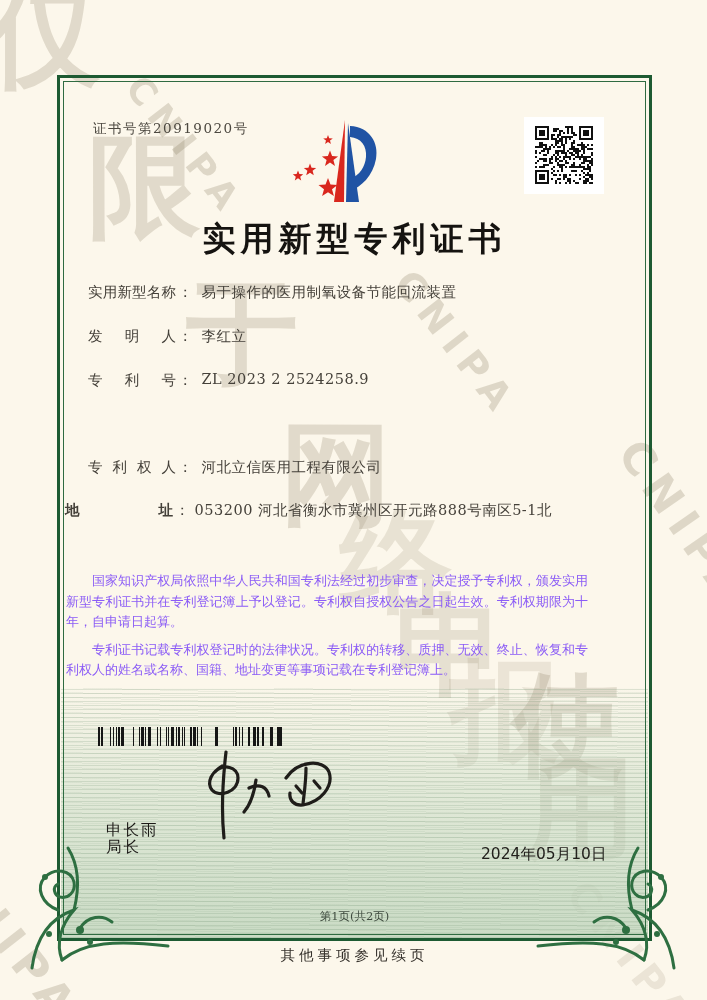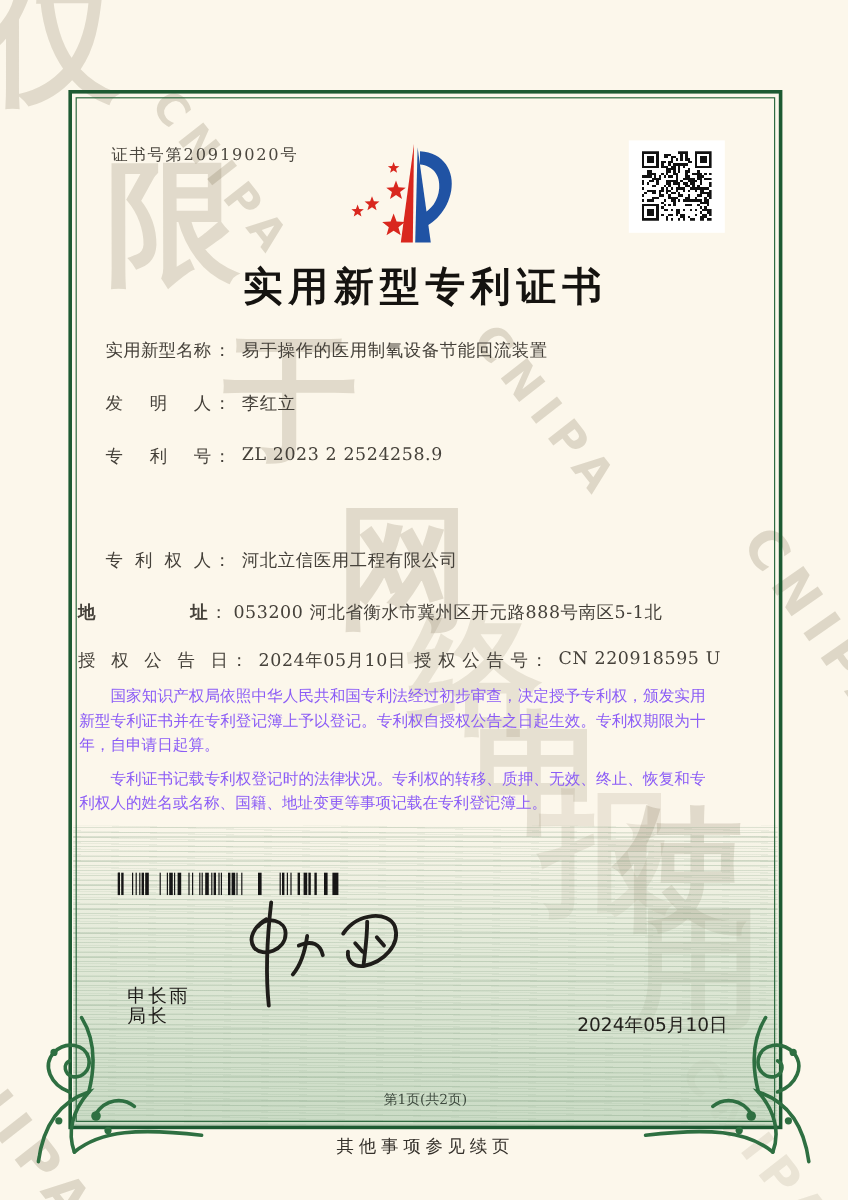--- a/index.html
+++ b/index.html
@@ -429,26 +429,20 @@
   </div>
   <div class="row r3">
     <span class="flabel w88">专利号</span><span class="fcolon">：</span><span class="fvalue">ZL 2023 2 2524258.9</span>
   </div>
   <div class="row r5">
     <span class="flabel w88">专利权人</span><span class="fcolon">：</span><span class="fvalue">河北立信医用工程有限公司</span>
   </div>
   <div class="row r6">
     <span class="flabel w108">地址</span><span class="fcolon">：</span><span class="fvalue">053200 河北省衡水市冀州区开元路888号南区5-1北</span>
   </div>
-  <div class="row r7">
-    <span class="flabel w125">授权公告日</span><span class="fcolon">：</span><span class="fvalue">2024年05月10日</span>
-    <span class="grant2">
-      <span class="flabel w95">授权公告号</span><span class="fcolon">：</span><span class="fvalue">CN 220918595 U</span>
-    </span>
-  </div>
 
   <div class="body-text">
     <p>国家知识产权局依照中华人民共和国专利法经过初步审查，决定授予专利权，颁发实用新型专利证书并在专利登记簿上予以登记。专利权自授权公告之日起生效。专利权期限为十年，自申请日起算。</p>
     <p>专利证书记载专利权登记时的法律状况。专利权的转移、质押、无效、终止、恢复和专利权人的姓名或名称、国籍、地址变更等事项记载在专利登记簿上。</p>
   </div>
 
   <svg class="barcode" width="185" height="19" viewBox="0 0 185 19">
       <rect x="0" y="0" width="2" height="19" fill="#161616"></rect>
       <rect x="3" y="0" width="2" height="19" fill="#161616"></rect>
       <rect x="12" y="0" width="1" height="19" fill="#161616"></rect>

